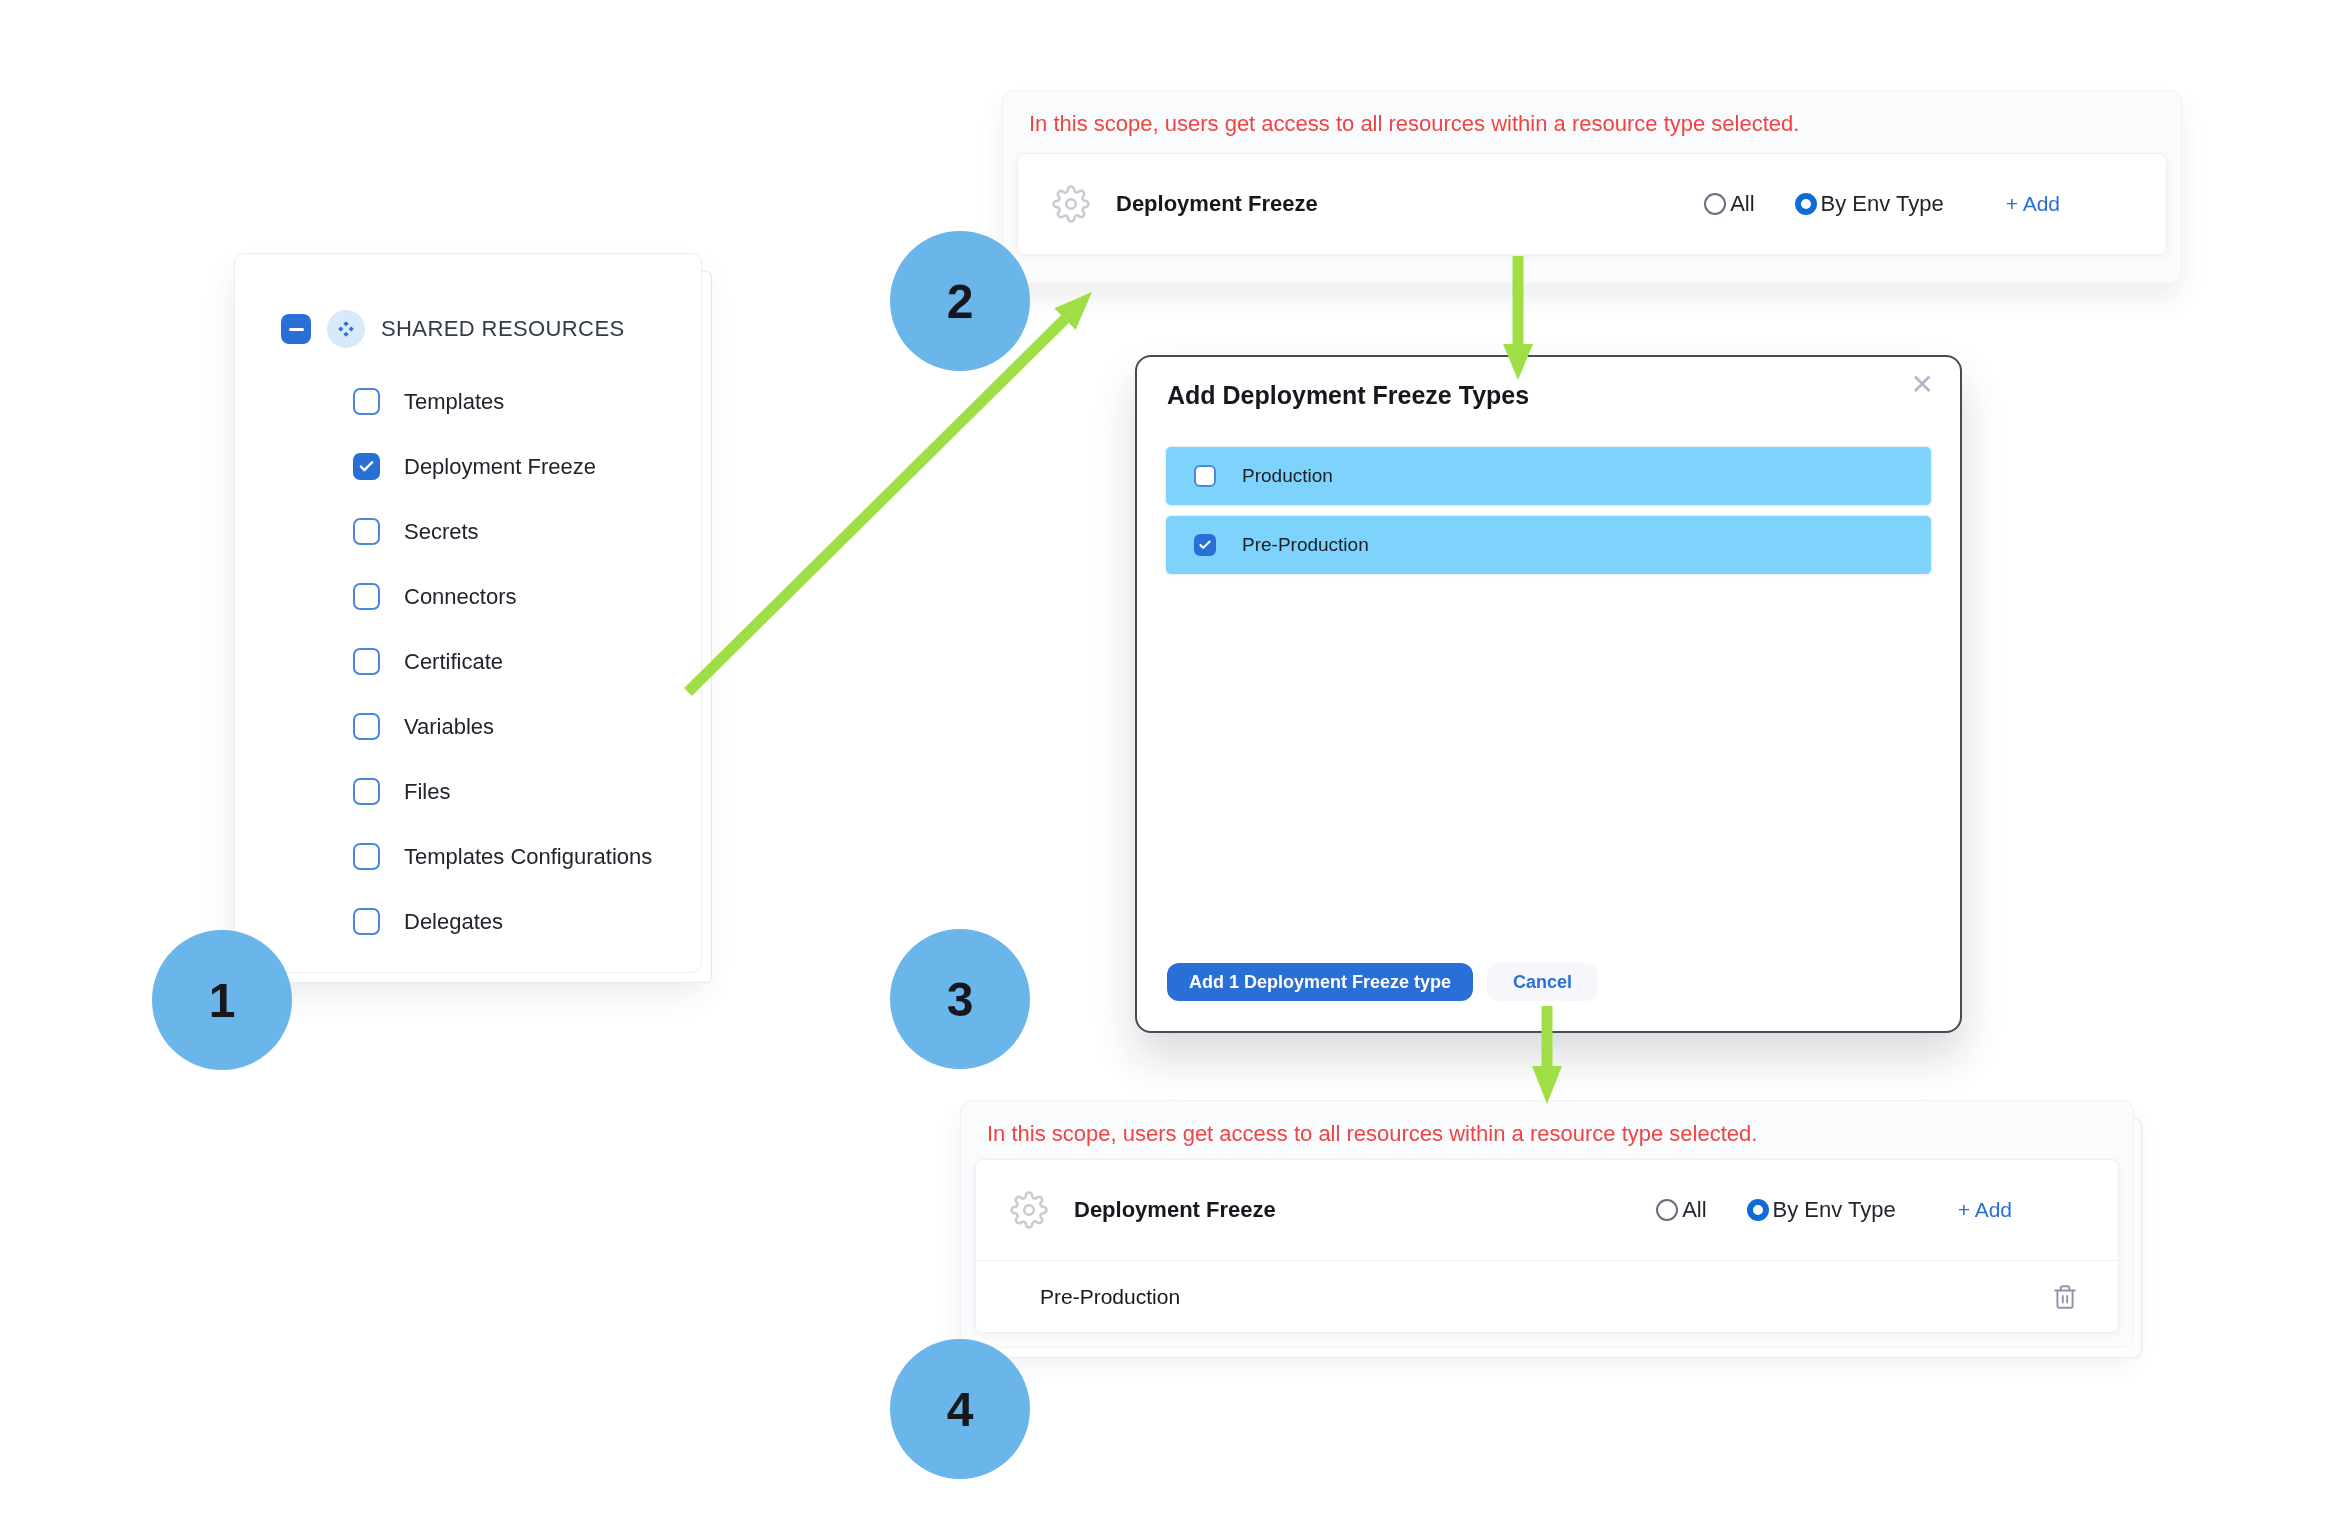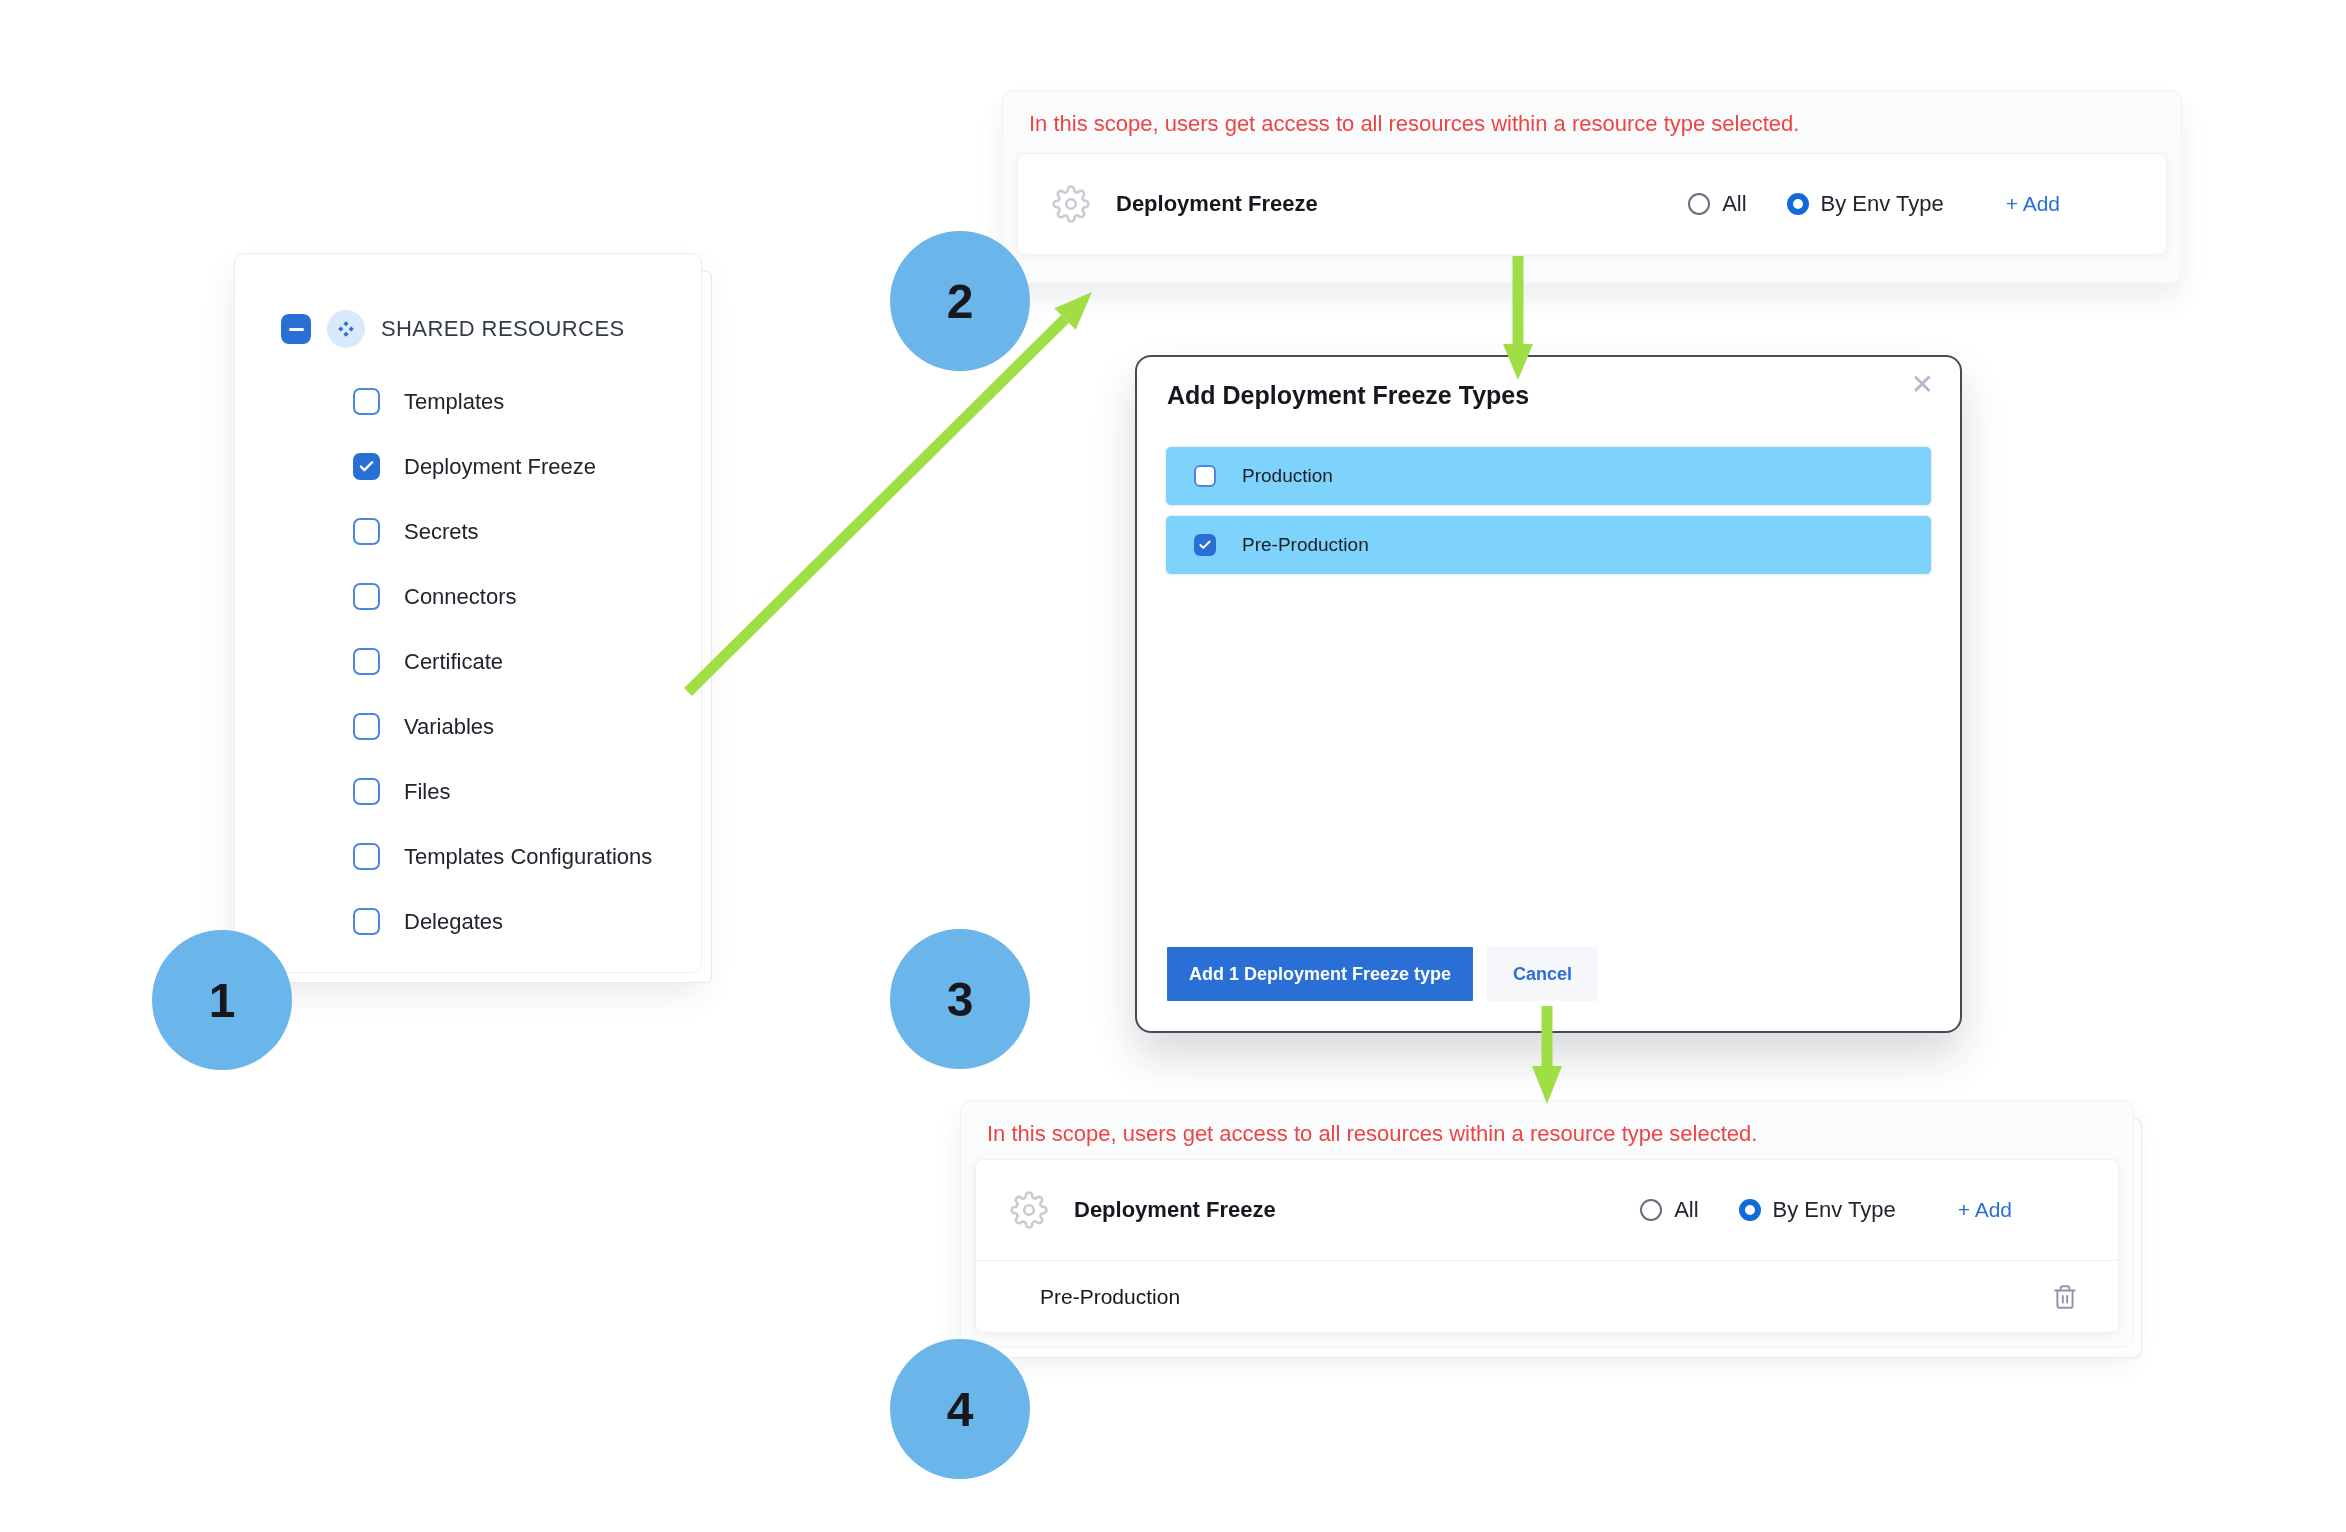--- a/index.html
+++ b/index.html
@@ -63,21 +63,21 @@
   .scope-card{
     position:absolute;left:14px;right:14px;background:#ffffff;border:1px solid #f0f0f4;
     border-radius:8px;box-shadow:0 2px 8px rgba(40,48,68,.05);box-sizing:border-box;
   }
   #scope-top .scope-card{top:62px;height:102px;display:flex;align-items:center;padding:0 34px;}
   #scope-bottom .scope-card{top:58px;height:174px;}
   .scope-row{height:100px;display:flex;align-items:center;padding:0 34px;}
   .gear{width:38px;height:38px;color:#c9cad2;flex:0 0 auto;}
   .scope-title{margin-left:26px;font-size:22px;font-weight:700;color:#17181f;white-space:nowrap;}
   .radio-group{margin-left:auto;display:flex;align-items:center;}
-  .radio-opt{display:flex;align-items:center;gap:12px;font-size:22px;color:#23242e;cursor:pointer;}
+  .radio-opt{display:flex;align-items:center;gap:4px;font-size:22px;color:#23242e;cursor:pointer;}
   .radio-opt + .radio-opt{margin-left:40px;}
   .radio-dot{width:22px;height:22px;border-radius:50%;border:2px solid #6a6d80;background:#fff;
     box-sizing:border-box;flex:0 0 auto;}
   .radio-dot.selected{border:6px solid #0f6bd8;}
   .add-link{margin-left:62px;margin-right:72px;font-size:21px;font-weight:400;color:#2a6fd6;
     white-space:nowrap;cursor:pointer;}
   .entry-row{height:72px;border-top:1px solid #f1f1f5;display:flex;align-items:center;
     padding:0 40px 0 64px;font-size:21px;color:#17181f;}
   .trash{margin-left:auto;width:26px;height:26px;color:#9193ab;cursor:pointer;}
 
@@ -91,21 +91,21 @@
     cursor:pointer;line-height:1;}
   .modal-title{padding:24px 0 0 30px;font-size:25px;font-weight:700;color:#17181f;}
   .modal-list{margin:36px 28px 0;}
   .modal-row{
     display:flex;align-items:center;gap:26px;height:58px;padding:0 28px;
     border:1px solid #eeeff3;border-radius:6px;background:#7dd3fc;margin-bottom:9px;
     box-shadow:0 1px 3px rgba(40,48,68,.04);font-size:19px;color:#1d1e26;cursor:pointer;
   }
   .modal-row .checkbox{width:22px;height:22px;border-radius:6px;}
   .modal-actions{position:absolute;left:30px;bottom:30px;display:flex;gap:14px;align-items:center;}
-  .btn{height:54px;display:flex;align-items:center;border:none;border-radius:1px;
+  .btn{height:38px;display:flex;align-items:center;border:none;border-radius:12px;
     font-family:inherit;font-size:18px;font-weight:700;cursor:pointer;}
   .btn-primary{padding:0 22px;background:#2a6fd6;color:#ffffff;}
   .btn-secondary{padding:0 26px;background:#f6f7fa;color:#2a6fd6;}
 </style>
 </head>
 <body>
 
 <svg id="arrow-diag" class="arrow-svg" width="450" height="450" viewBox="0 0 450 450">
   <line x1="28" y1="430" x2="405" y2="57" stroke="#9fdf45" stroke-width="11"></line>
   <polygon points="432,30 415.6,67.7 394.4,46.3" fill="#9fdf45"></polygon>

